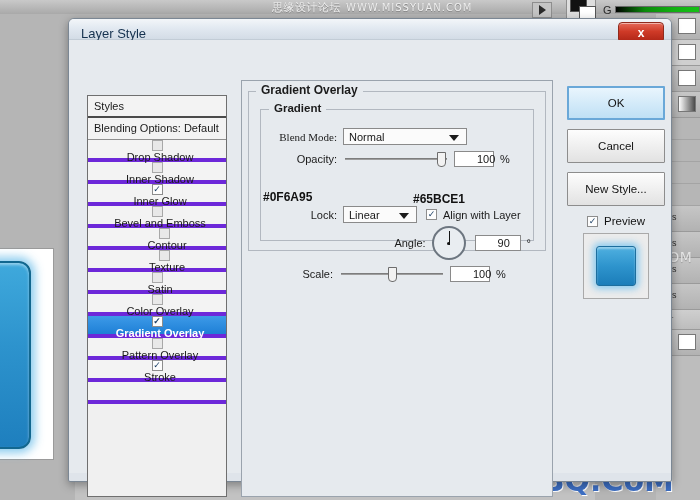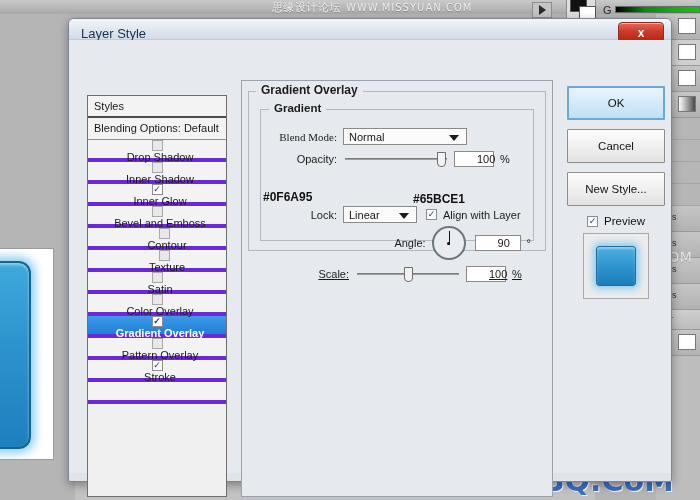--- a/index.html
+++ b/index.html
@@ -519,21 +519,21 @@
             <div class="frm-row" style="left:4px; top:116px; width:266px;justify-content:flex-end;">
               <span class="lbl" style="width:72px;">Angle:</span>
               <span class="angle-dial" style="margin-left:6px;">
                 <span class="needle"></span>
                 <span class="hub"></span>
               </span>
               <span class="numbox" style="width:46px; margin-left:9px;">90</span>
               <span style="margin-left:6px;">°</span>
             </div>
 
-            <div class="frm-row" style="left:16px; top:156px; width:266px;text-decoration:underline;">
+            <div class="frm-row" style="left:0; top:156px; width:266px;">
               <span class="lbl" style="width:72px;">Scale:</span>
               <span style="width:102px; margin-left:8px; position:relative;">
                 <span class="slider-track" style="display:block;">
                   <span class="slider-thumb" style="left:47px;"></span>
                 </span>
               </span>
               <span class="numbox" style="width:40px; margin-left:7px;">100</span>
               <span style="margin-left:6px;">%</span>
             </div>
 

